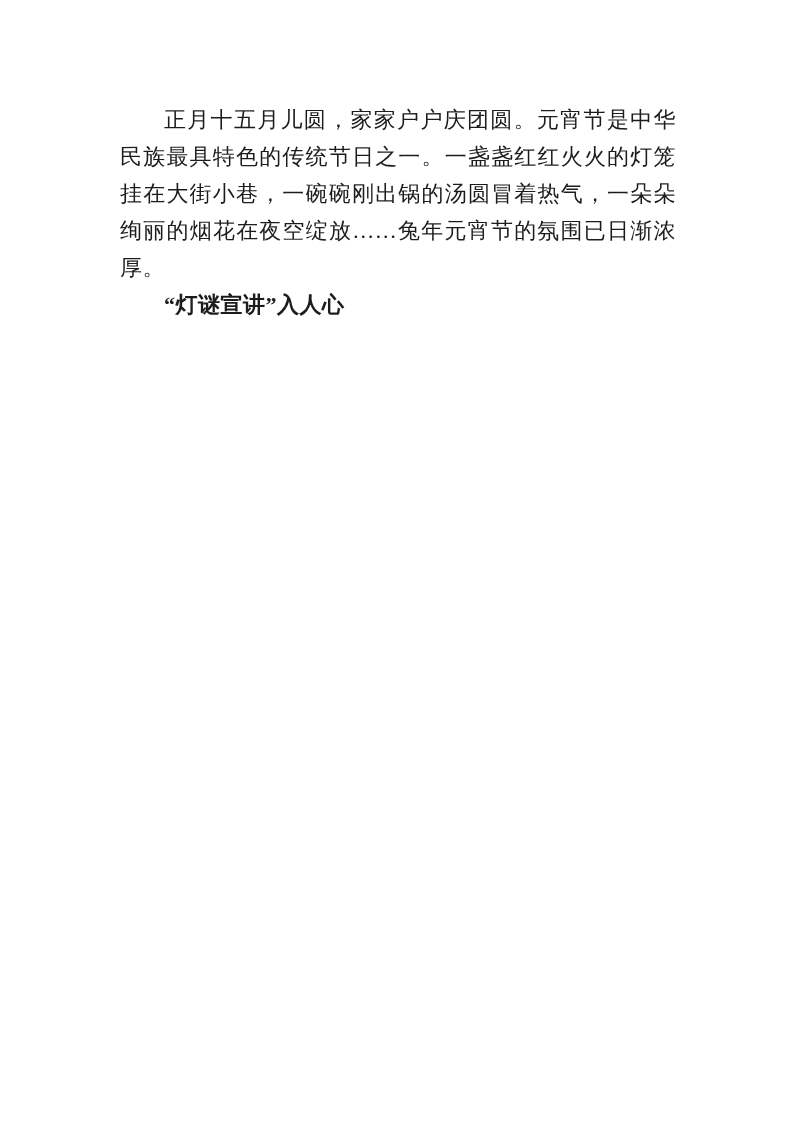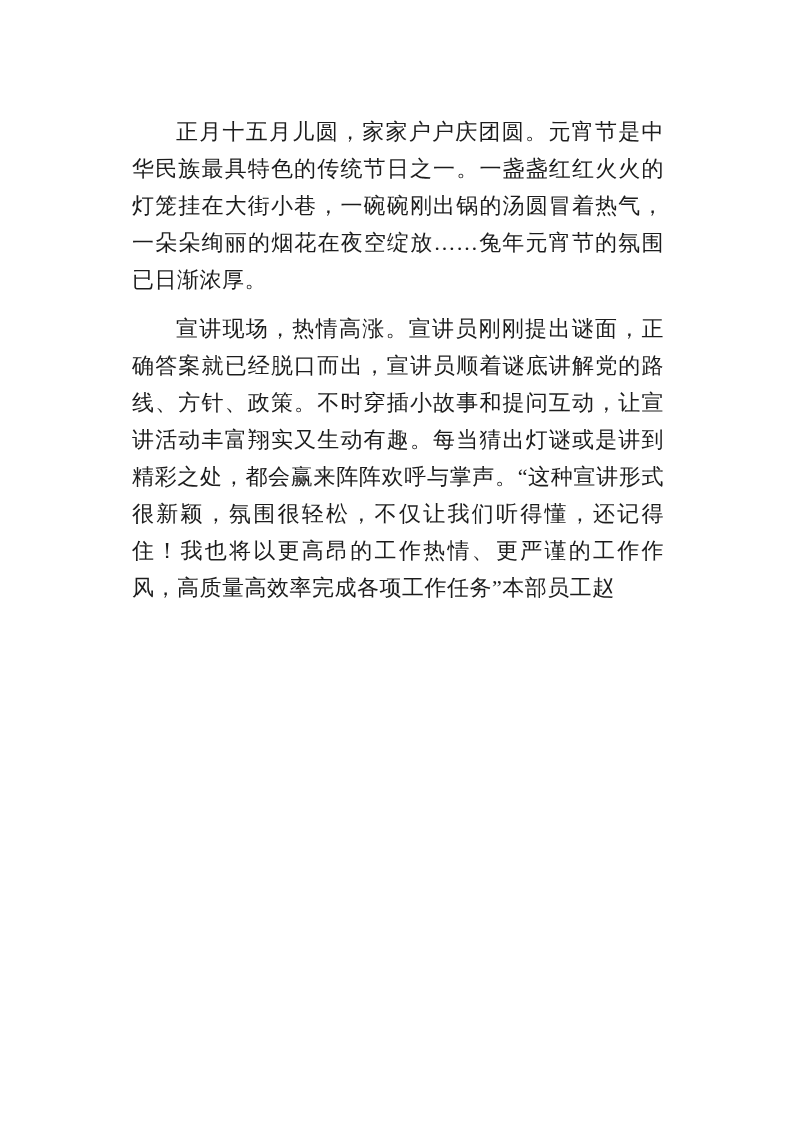--- a/index.html
+++ b/index.html
@@ -21,32 +21,32 @@
     width: 556px;
     font-family: "Liberation Serif", "DejaVu Serif", serif;
     font-size: 22px;
     line-height: 37px;
     color: #1c1c1c;
     text-align: justify;
     letter-spacing: 0.5px;
   }
   .doc-body p,
   .doc-body h2 {
-    margin: 12px;
+    margin: 0;
     padding: 0;
     text-indent: 2em;
     word-break: break-all;
   }
   .doc-body h2 {
     font-size: 22px;
     font-weight: bold;
     line-height: 37px;
   }
 </style>
 </head>
 <body>
 
 <div class="page">
   <div class="doc-body">
     <p>正月十五月儿圆，家家户户庆团圆。元宵节是中华民族最具特色的传统节日之一。一盏盏红红火火的灯笼挂在大街小巷，一碗碗刚出锅的汤圆冒着热气，一朵朵绚丽的烟花在夜空绽放……兔年元宵节的氛围已日渐浓厚。</p>
-    <p>宣讲现场，热情高涨。宣讲员刚刚提出谜面，正确答案就已经脱口而出，宣讲员顺着谜底讲解党的路线、方针、政策。不时穿插小故事和提问互动，让宣讲活动丰富翔实又生动有趣。每当猜出灯谜或是讲到精彩之处，都会赢来阵阵欢呼与掌声。“这种宣讲形式很新颖，氛围很轻松，不仅让我们听得懂，还记得住！我也将以更高昂的工作热情、更严谨的工作作风，高质量高效率完成各项工作任务”本部员工赵</p>
+    <h2>“灯谜宣讲”入人心</h2>
   </div>
 </div>
 
 </body></html>

